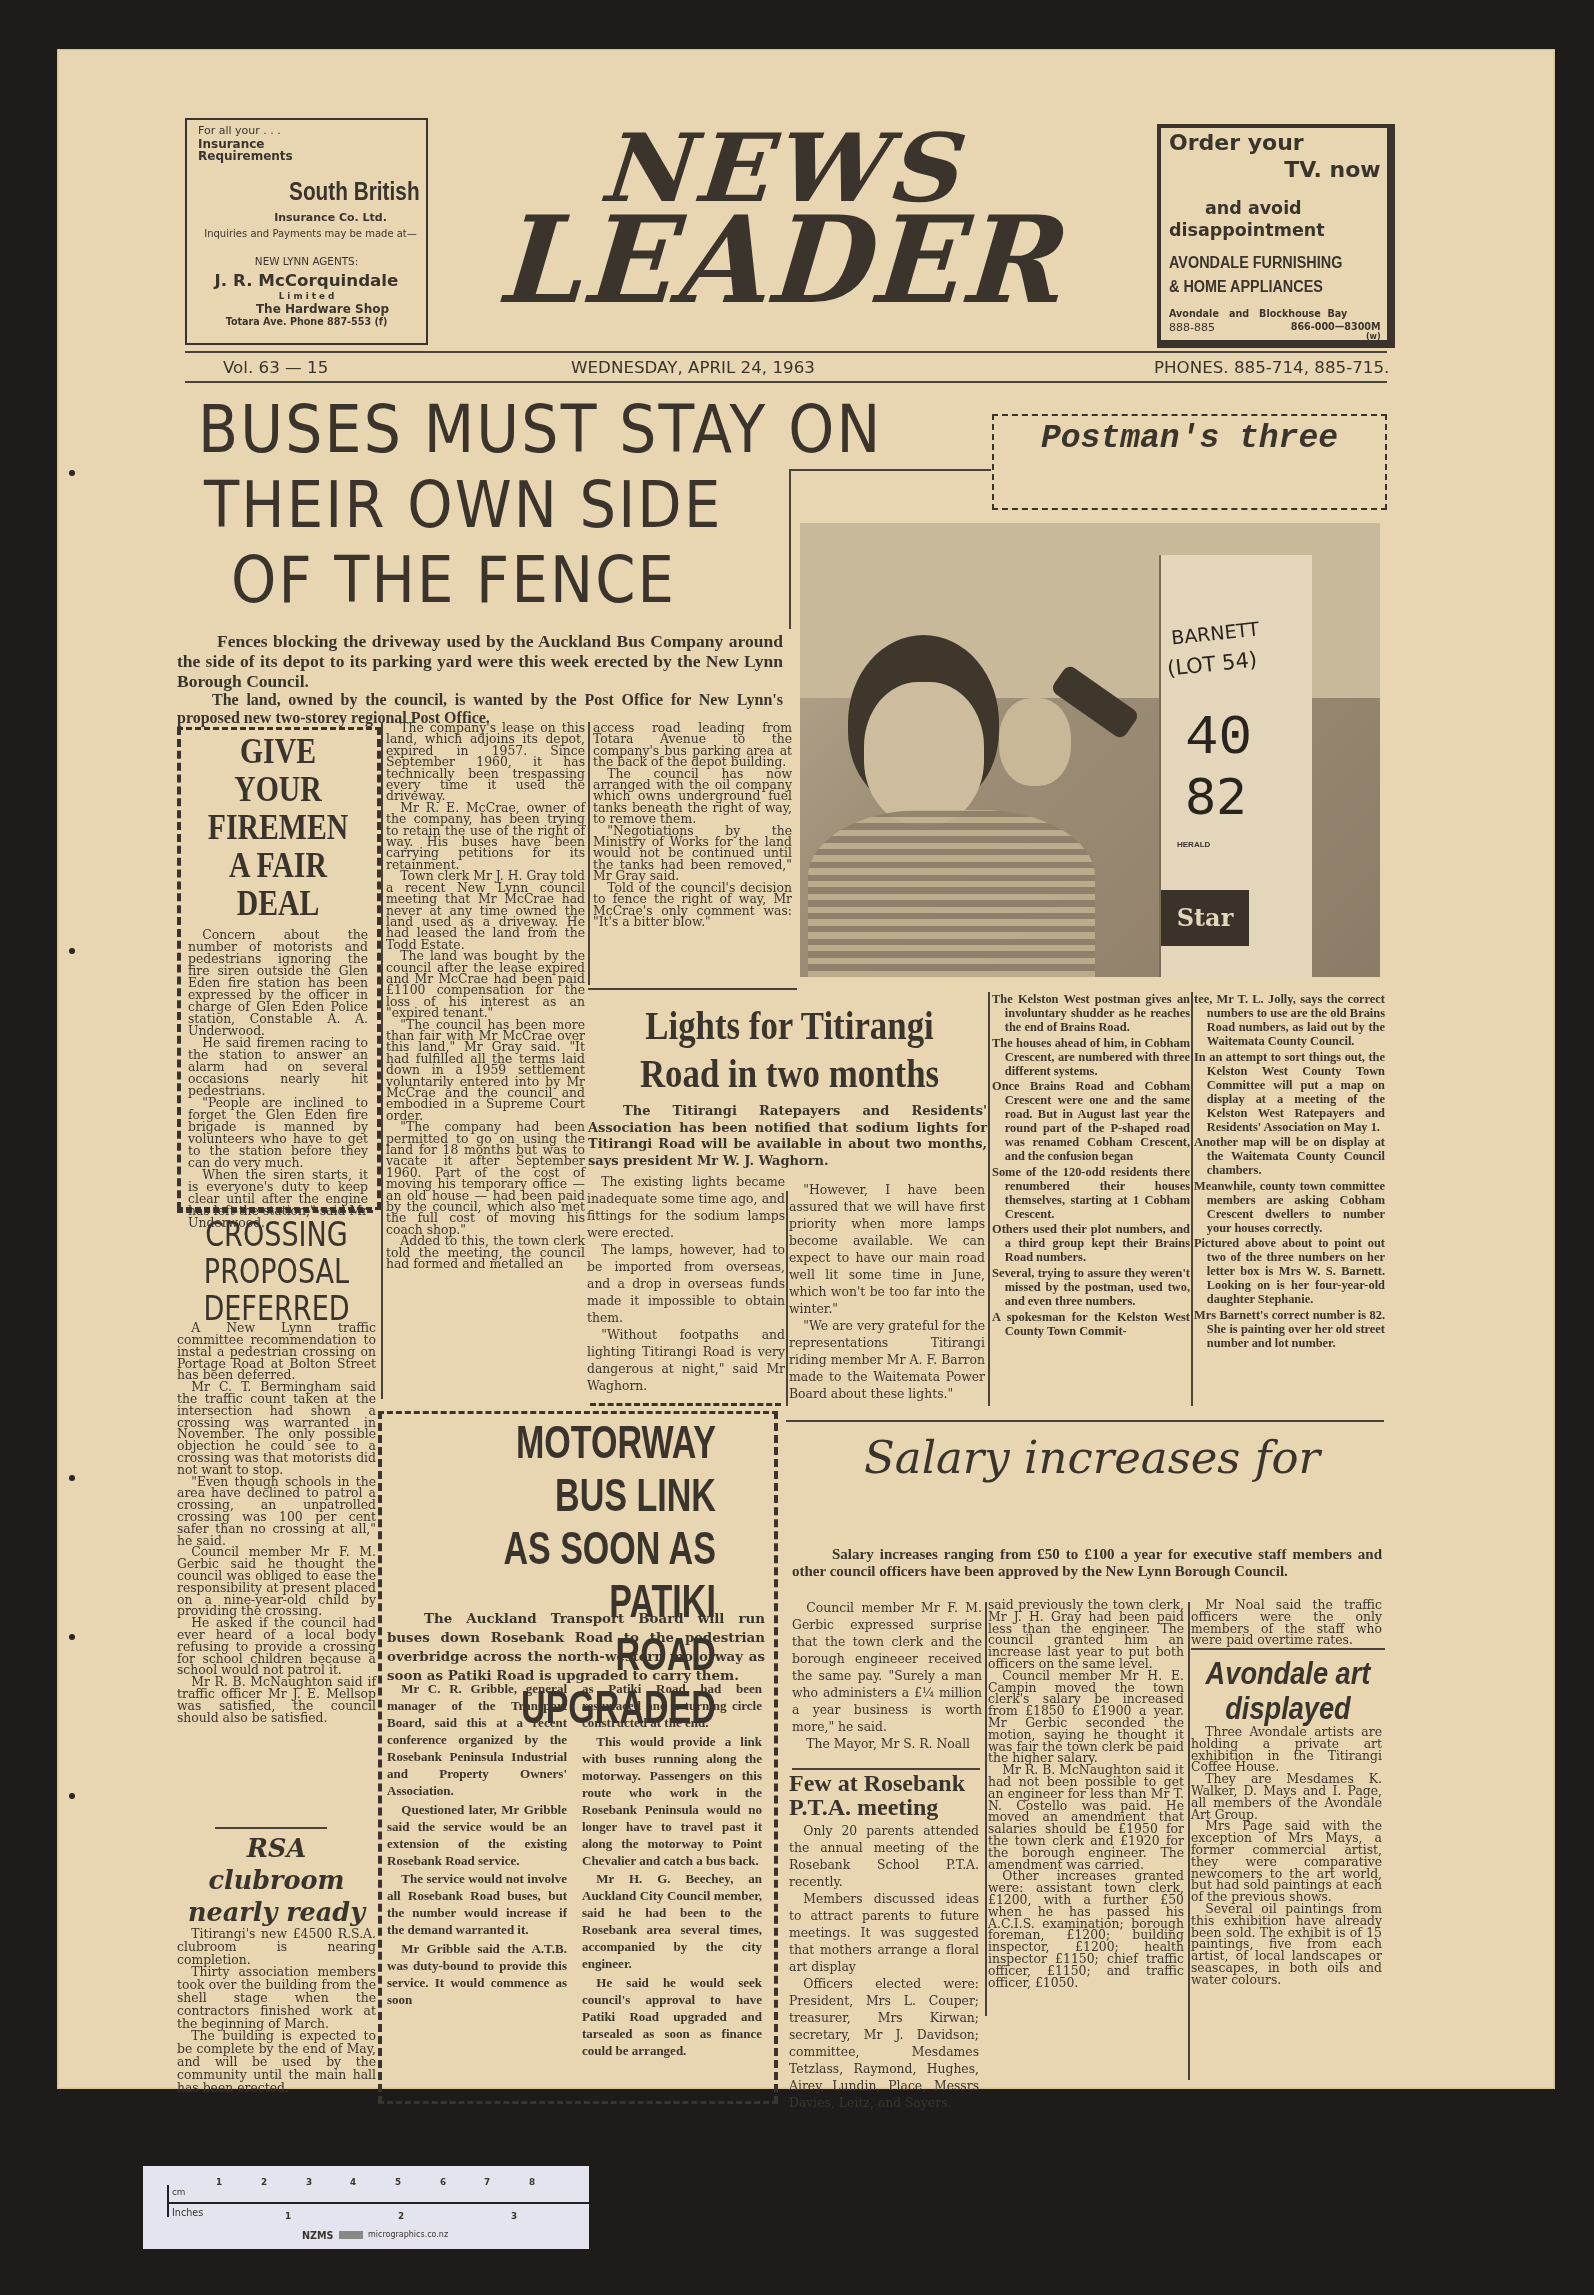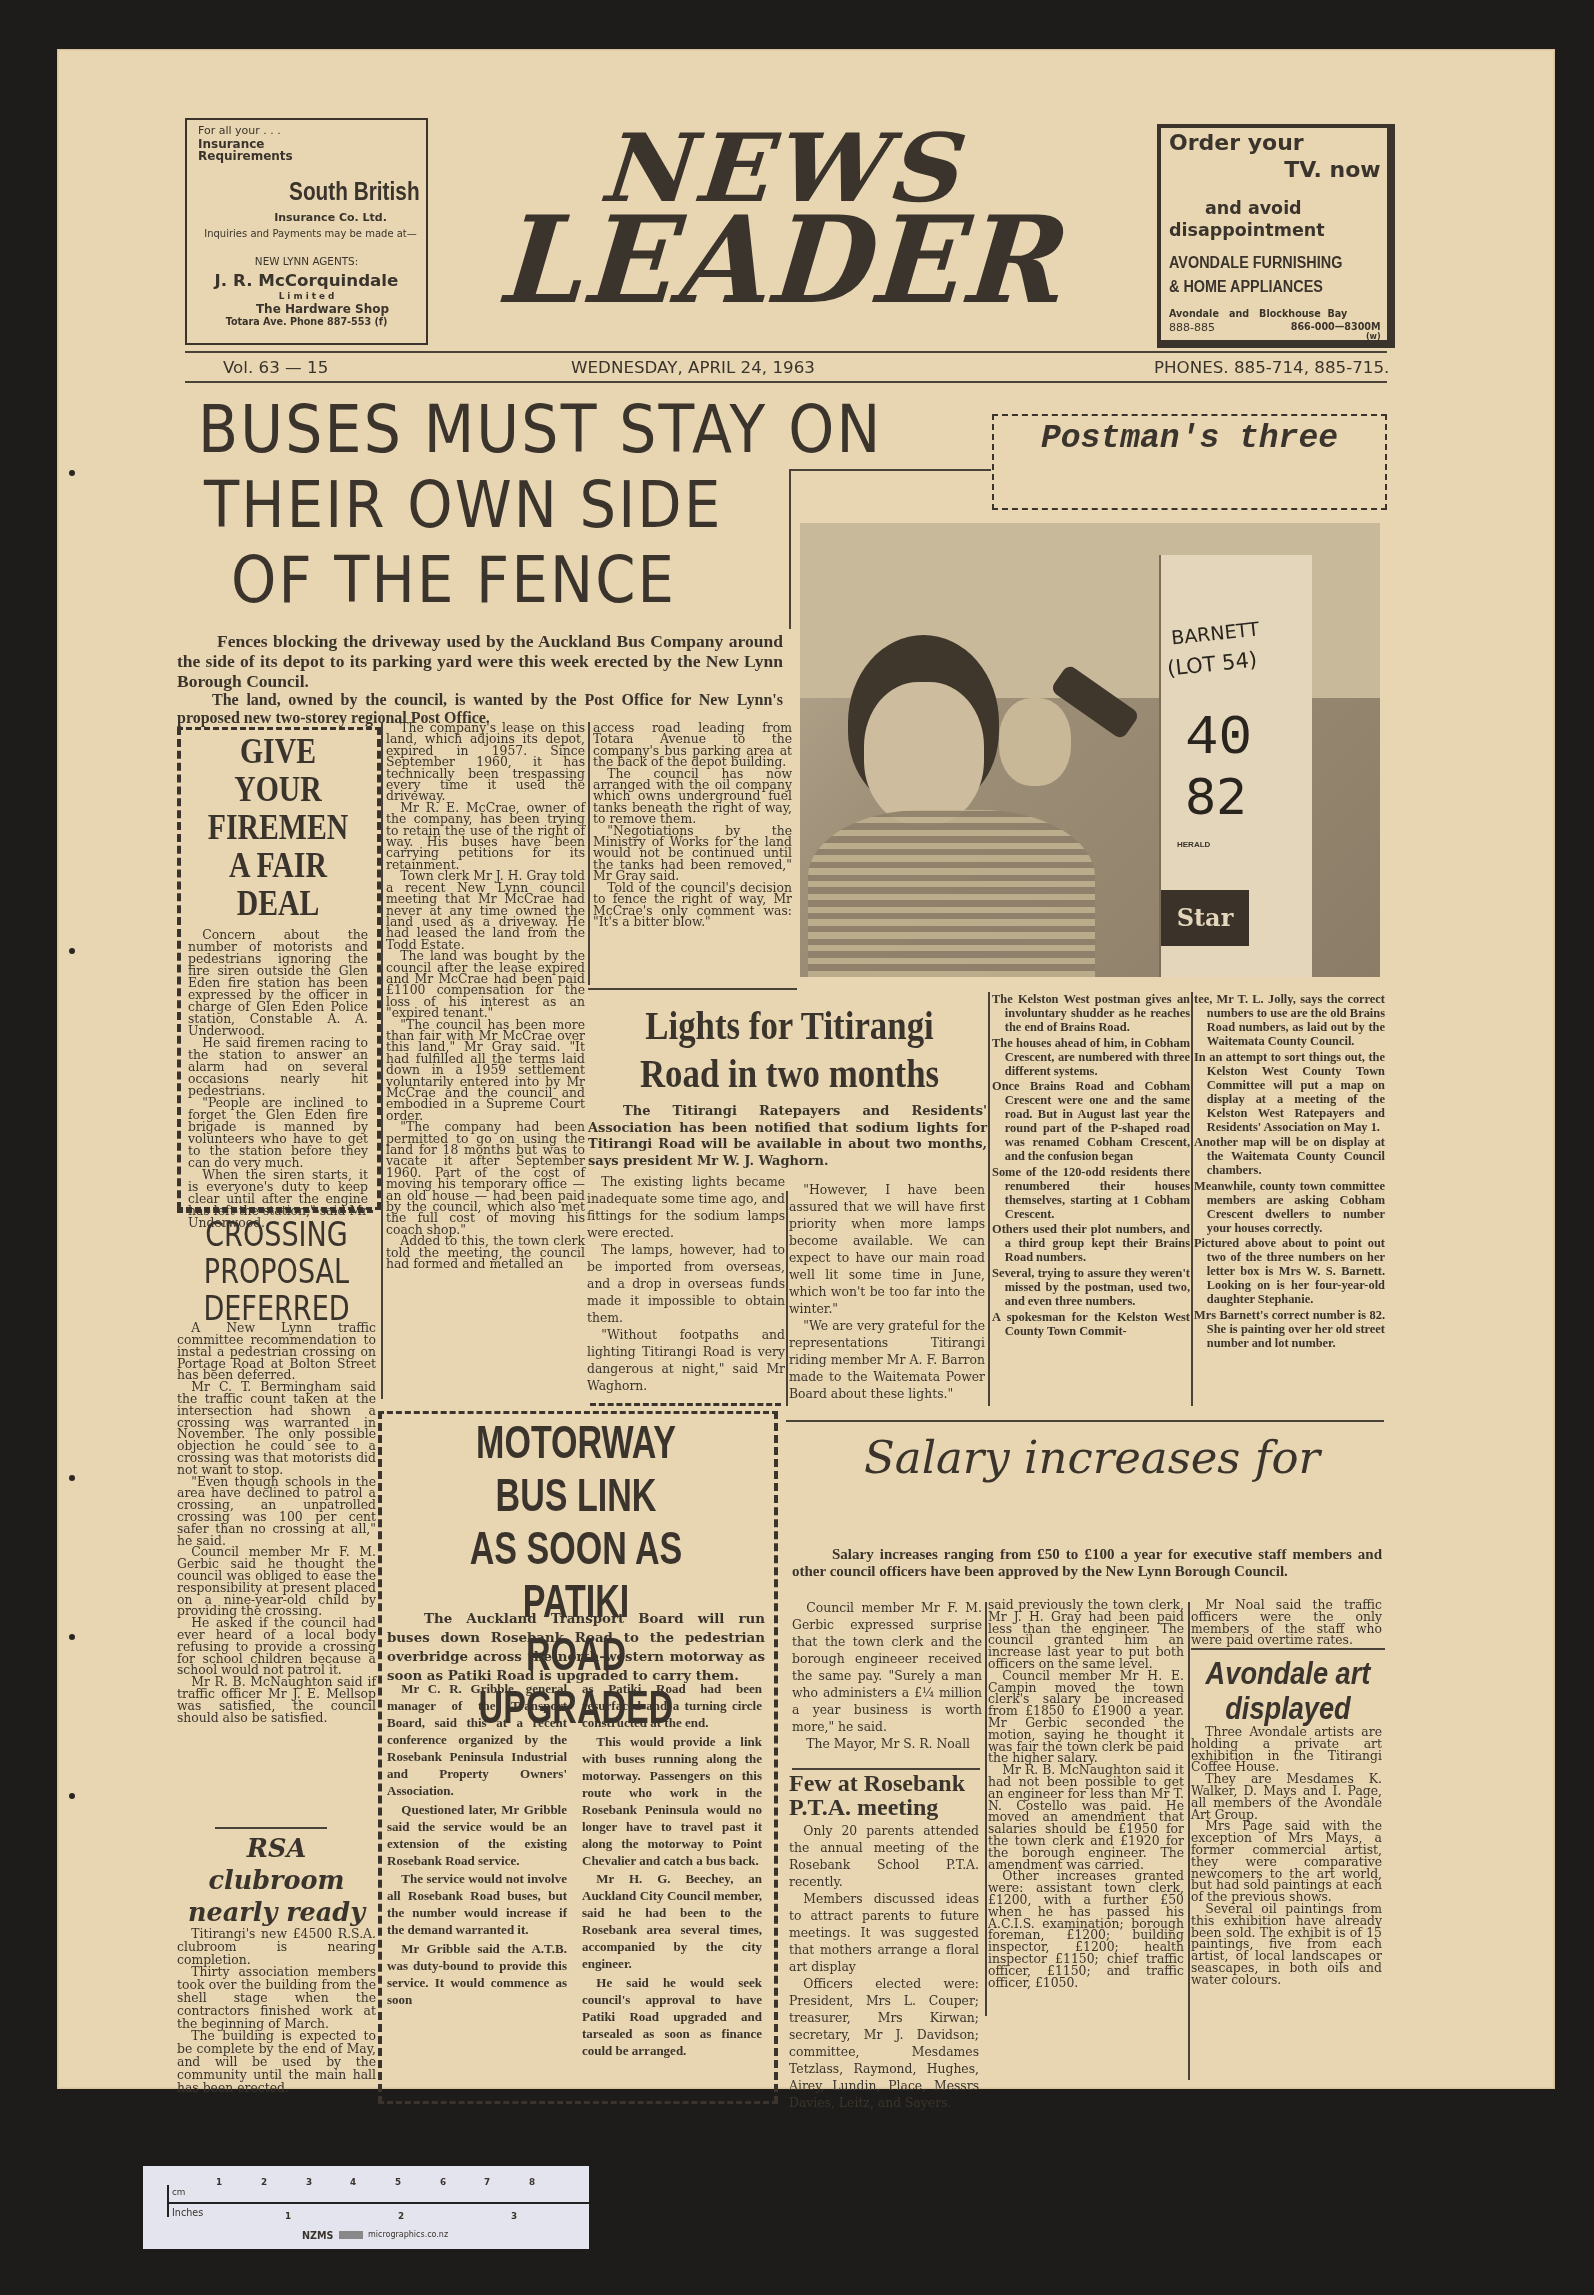--- a/index.html
+++ b/index.html
@@ -196,21 +196,21 @@
   <p>"Without footpaths and lighting Titirangi Road is very dangerous at night," said Mr Waghorn.</p>
 </div>
 <div class="vrule" style="left:786px;top:1191px;height:215px;"></div>
 <div class="body" style="position:absolute;left:789px;top:1181px;width:196px;font-size:12.4px;line-height:17px;">
   <p>"However, I have been assured that we will have first priority when more lamps become available. We can expect to have our main road well lit some time in June, which won't be too far into the winter."</p>
   <p>"We are very grateful for the representations Titirangi riding member Mr A. F. Barron made to the Waitemata Power Board about these lights."</p>
 </div>
 <div class="dashed" style="left:590px;top:1403px;width:191px;height:0;border-width:3.2px 0 0 0;"></div>
 
 <div class="dashed" style="left:378px;top:1411px;width:392px;height:687px;border-left-width:4px;border-right-width:4px;"></div>
-<div class="center" style="position:absolute;left:387px;top:1416px;width:378px;font-family:'Liberation Sans',sans-serif;font-weight:bold;font-size:46px;line-height:53px;">
+<div class="center" style="position:absolute;left:387px;top:1416px;width:378px;font-family:'Liberation Sans',sans-serif;font-weight:bold;font-size:46px;line-height:53px;text-align:right;">
   <div style="transform:scaleX(0.74);transform-origin:center">MOTORWAY BUS LINK</div>
   <div style="transform:scaleX(0.74);transform-origin:center">AS SOON AS PATIKI</div>
   <div style="transform:scaleX(0.74);transform-origin:center">ROAD UPGRADED</div>
 </div>
 <div class="bodyb" style="position:absolute;left:387px;top:1581px;width:378px;font-family:'DejaVu Serif',serif;font-size:13.4px;line-height:19px;margin-top:28px;">
   <p style="text-indent:37px">The Auckland Transport Board will run buses down Rosebank Road to the pedestrian overbridge across the north-western motorway as soon as Patiki Road is upgraded to carry them.</p>
 </div>
 <div class="bodyb" style="position:absolute;left:387px;top:1680px;width:180px;font-size:13px;line-height:17px;">
   <p style="text-indent:14.3px">Mr C. R. Gribble, general manager of the Transport Board, said this at a recent conference organized by the Rosebank Peninsula Industrial and Property Owners' Association.</p>
   <p style="text-indent:14.3px">Questioned later, Mr Gribble said the service would be an extension of the existing Rosebank Road service.</p>

